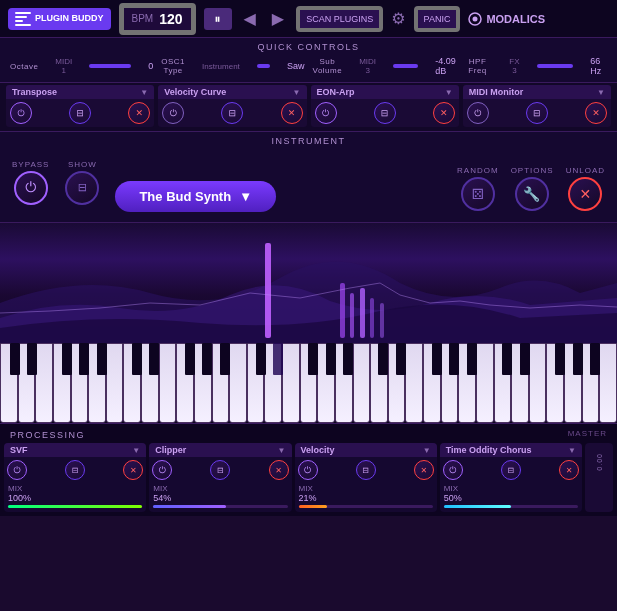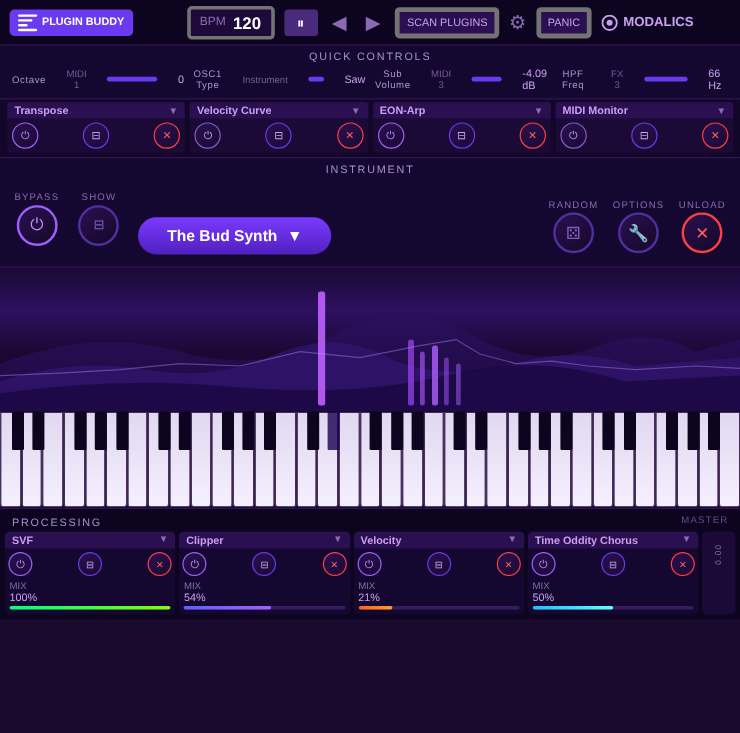--- a/index.html
+++ b/index.html
@@ -44,26 +44,25 @@
     .logo-text {
       font-size: 9px;
       font-weight: bold;
       color: #fff;
       line-height: 1.1;
     }
     .bpm-block {
       display: flex;
       align-items: center;
       background: #1e0a3a;
-      border: 3px solid #737373;
+      border: 5px solid #737373;
       border-radius: 4px;
       padding: 3px 8px;
       gap: 6px;
       font-size: 11px;
-      margin-left: 37px;
     }
     .bpm-label { color: #8a6ab0; font-size: 10px; }
     .bpm-value { color: #fff; font-weight: bold; font-size: 14px; }
     .pause-btn {
       background: #4a2a7a;
       border: none;
       border-radius: 3px;
       width: 28px;
       height: 22px;
       display: flex;
@@ -308,21 +307,21 @@
       padding: 0 4px 4px;
     }
     .proc-slot {
       flex: 1;
       background: #150830;
       border-radius: 4px;
       overflow: hidden;
     }
     .proc-header {
       display: flex;
-      align-items: flex-start;
+      align-items: flex-end;
       justify-content: space-between;
       background: #2a1050;
       padding: 2px 6px;
     }
     .proc-name { font-size: 9px; color: #c9a0f0; font-weight: bold; }
     .proc-controls {
       display: flex;
       gap: 2px;
       padding: 3px 3px 2px;
       align-items: center;

